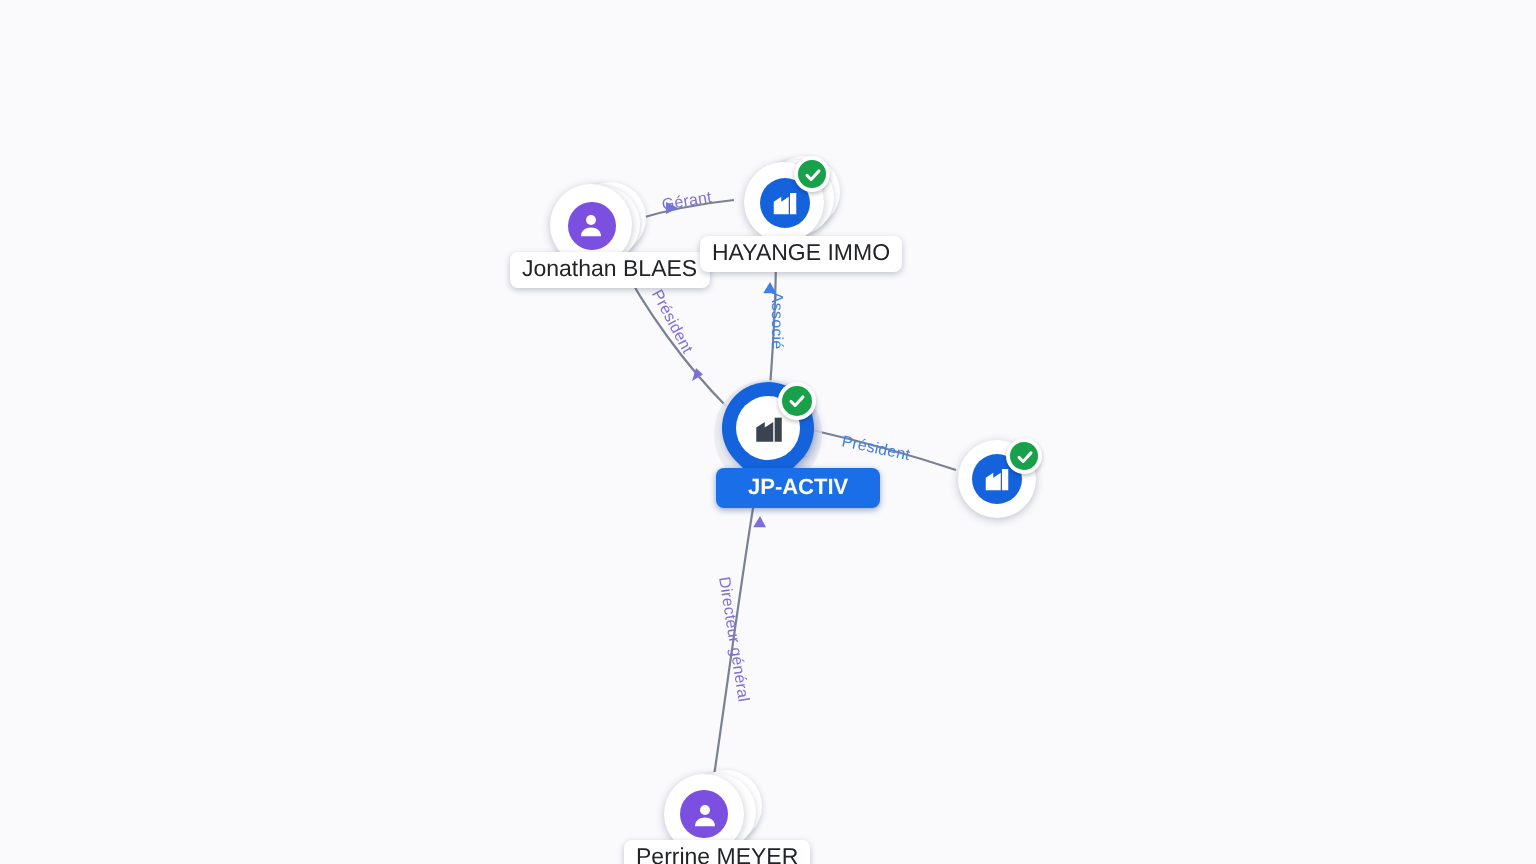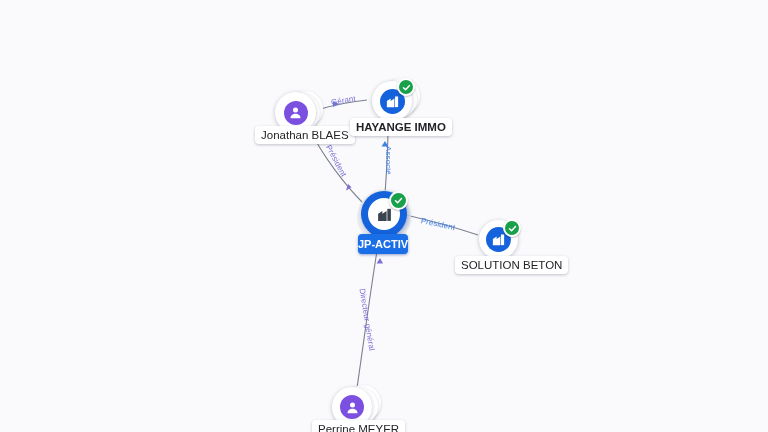--- a/index.html
+++ b/index.html
@@ -28,21 +28,21 @@
          border:2px solid #ffffff;display:flex;align-items:center;
          justify-content:center;box-shadow:0 1px 2px rgba(0,0,0,.25);}
   .badge svg{display:block;}
 
   
   .nlabel{position:absolute;background:#ffffff;border-radius:4px;
           padding:2px 6px;white-space:nowrap;color:#222428;
           font-size:11.5px;line-height:14px;
           box-shadow:0 1px 3px rgba(40,50,80,.28);}
   .nlabel.center{background:#1a6fe8;color:#ffffff;font-weight:700;
-                 font-size:11px;padding:3px 0;border-radius:4px;
+                 font-size:11px;padding:3px 16px;border-radius:4px;
                  box-shadow:0 1px 3px rgba(20,60,140,.45);}
 
   
   .halo{position:absolute;border-radius:50%;background:#e9eaee;opacity:.85;}
   .pin{position:absolute;width:46px;height:46px;}
   .pin .pin-body{position:absolute;left:0;top:0;width:46px;height:46px;
        background:#1463dc;border-radius:50% 50% 50% 0;
        transform:rotate(-45deg);
        box-shadow:0 2px 5px rgba(20,60,140,.40);}
   .pin .pin-hole{position:absolute;left:7px;top:7px;width:32px;height:32px;
@@ -118,21 +118,21 @@
           <rect x="16" y="4" width="5" height="17"></rect>
         </svg>
       </div>
     </div>
     <div class="badge" style="left:26px;top:0px;width:14px;height:14px;">
       <svg width="9" height="9" viewBox="0 0 24 24" fill="none" stroke="#ffffff" stroke-width="4" stroke-linecap="round" stroke-linejoin="round">
         <path d="M4 12.5l5.5 5.5L20 6.5"></path>
       </svg>
     </div>
   </div>
-  <div class="nlabel" style="left:350px;top:118px;font-weight:bold;">HAYANGE IMMO</div>
+  <div class="nlabel" style="left:350px;top:118px;">HAYANGE IMMO</div>
 
   <div class="halo" style="left:357px;top:190px;width:54px;height:54px;"></div>
   <div class="node" style="left:361px;top:191px;width:46px;height:52px;">
     <div class="pin">
       <div class="pin-body"></div>
       <div class="pin-hole">
         <svg width="17" height="17" viewBox="0 0 24 24" fill="#3a4450">
           <path d="M3 21V11l6-4v4l6-4v14z"></path>
           <rect x="16" y="4" width="5" height="17"></rect>
         </svg>
@@ -154,21 +154,20 @@
           <rect x="16" y="4" width="5" height="17"></rect>
         </svg>
       </div>
     </div>
     <div class="badge" style="left:24px;top:-1px;width:14px;height:14px;">
       <svg width="9" height="9" viewBox="0 0 24 24" fill="none" stroke="#ffffff" stroke-width="4" stroke-linecap="round" stroke-linejoin="round">
         <path d="M4 12.5l5.5 5.5L20 6.5"></path>
       </svg>
     </div>
   </div>
-  <div class="nlabel" style="left:455px;top:256px;">SOLUTION BETON</div>
 
   <div class="node" style="left:331px;top:384px;width:46px;height:44px;">
     <div class="stack" style="left:14px;top:1px;width:36px;height:36px;"></div>
     <div class="stack" style="left:9px;top:3px;width:38px;height:38px;"></div>
     <div class="disc" style="left:1px;top:3px;width:40px;height:40px;">
       <div class="glyph person" style="width:24px;height:24px;">
         <svg width="15" height="15" viewBox="0 0 24 24" fill="#ffffff">
           <circle cx="12" cy="8" r="4"></circle>
           <path d="M4 21c0-4.4 3.6-7 8-7s8 2.6 8 7z"></path>
         </svg>

